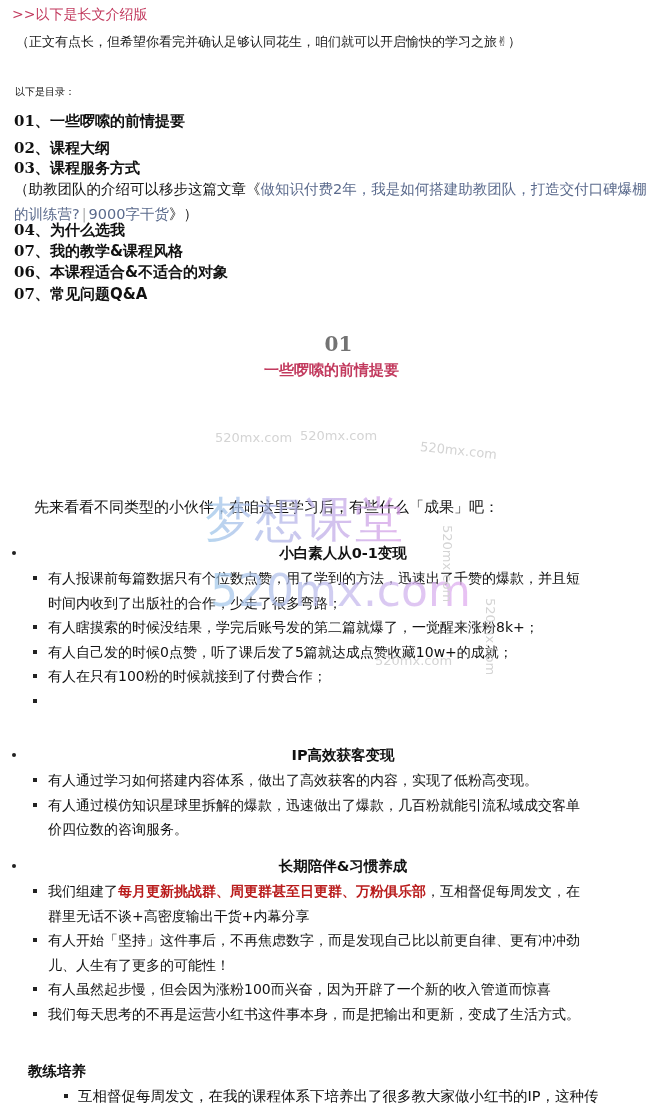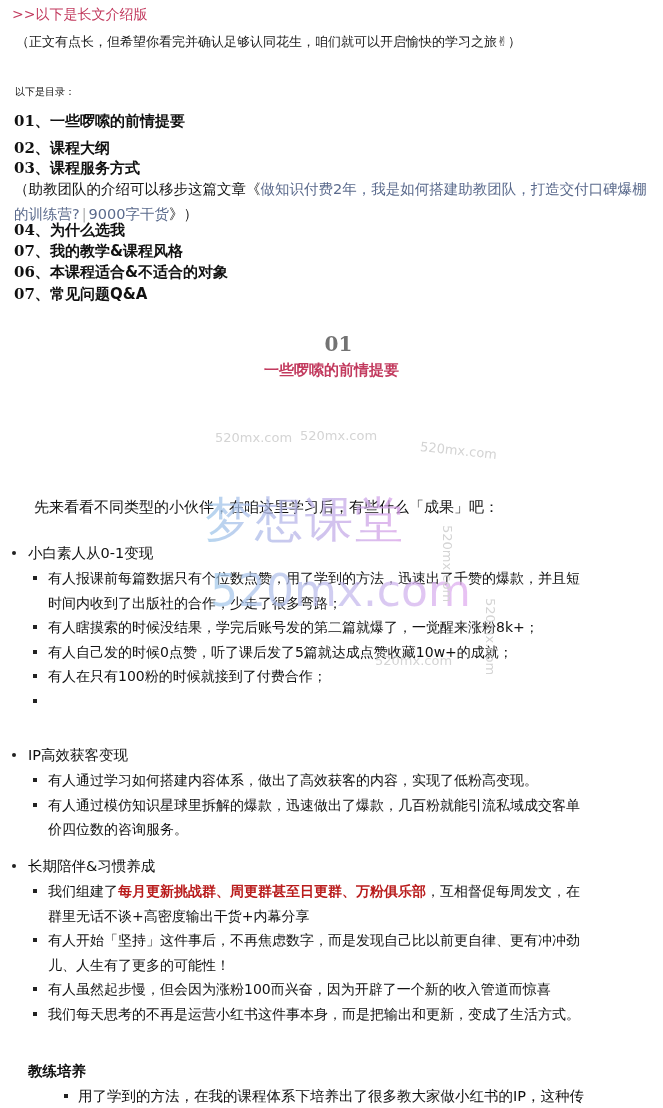--- a/index.html
+++ b/index.html
@@ -77,25 +77,26 @@
       line-height: 28px;
       white-space: normal;
     }
     .group {
       position: absolute;
       left: 8px;
       width: 650px;
     }
     .group-title {
       font-size: 14.5px;
-      font-weight: normal;
+      font-weight: bold;
       height: 26px;
       line-height: 26px;
       position: relative;
       padding-left: 20px;
+      text-align: center;
     }
     .group-title .dot {
       position: absolute;
       left: 4px; top: 11px;
       width: 4px; height: 4px;
       background: #222;
       border-radius: 50%;
     }
     .sub-list {
       margin: 0;
@@ -243,21 +244,21 @@
       <li class="sub-item"><span class="sq"></span><span>我们组建了</span><span class="hl">每月更新挑战群、周更群甚至日更群、万粉俱乐部</span><span>，互相督促每周发文，在群里无话不谈+高密度输出干货+内幕分享</span></li>
       <li class="sub-item"><span class="sq"></span><span>有人开始「坚持」这件事后，不再焦虑数字，而是发现自己比以前更自律、更有冲冲劲儿、人生有了更多的可能性！</span></li>
       <li class="sub-item"><span class="sq"></span><span>有人虽然起步慢，但会因为涨粉100而兴奋，因为开辟了一个新的收入管道而惊喜</span></li>
       <li class="sub-item"><span class="sq"></span><span>我们每天思考的不再是运营小红书这件事本身，而是把输出和更新，变成了生活方式。</span></li>
     </ul>
   </div>
 
   <div class="group" style="top:1058px;">
     <div class="plain-title">教练培养</div>
     <ul class="sub-list">
-      <li class="deep-item"><span class="sq"></span><span>用了学到的方法，在我的课程体系下培养出了很多教大家做小红书的IP，这种传</span></li>
+      <li class="deep-item"><span class="sq"></span><span>互相督促每周发文，在我的课程体系下培养出了很多教大家做小红书的IP，这种传</span></li>
     </ul>
   </div>
 
   <div class="wm-big">梦想课堂</div>
   <div class="wm-url">520mx.com</div>
   <div class="wm-small" style="left:215px; top:430px;">520mx.com</div>
   <div class="wm-small" style="left:300px; top:428px;">520mx.com</div>
   <div class="wm-small" style="left:420px; top:443px; transform:rotate(6deg);">520mx.com</div>
   <div class="wm-small" style="left:375px; top:653px;">520mx.com</div>
   <div class="wm-small" style="left:455px; top:525px; transform:rotate(90deg); transform-origin:left top;">520mx.com</div>

